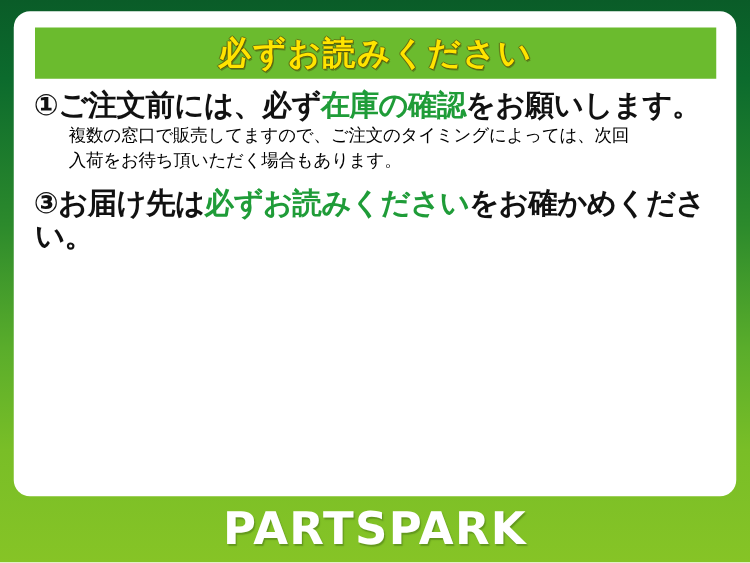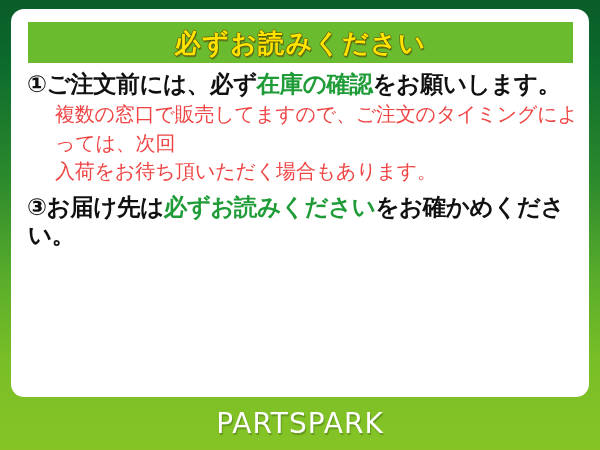--- a/index.html
+++ b/index.html
@@ -100,44 +100,44 @@
     font-weight: bold;
     color: #111111;
   }
   .hl {
     color: #1f9c38;
     font-weight: bold;
   }
 
   .item-body {
     display: block;
-    font-size: 20px;
-    color: #ef4444;
+    font-size: 14px;
+    color: #000000;
     line-height: 1.42;
     margin-top: 2px;
     padding-left: 27px;
     letter-spacing: -0.2px;
     white-space: pre-line;
   }
 
   
   #footer-brand {
     position: absolute;
     left: 0;
     top: 398px;
     width: 600px;
     height: 52px;
     display: flex;
     align-items: center;
     justify-content: center;
   }
   #brand-text {
     color: #ffffff;
-    font-size: 28px;
-    font-weight: normal;
+    font-size: 36px;
+    font-weight: bold;
     letter-spacing: 1px;
     line-height: 1;
     text-shadow: 1px 2px 1px rgba(60,100,20,.45);
   }
 </style>
 </head>
 <body>
 
 <div id="notice-banner">
 

